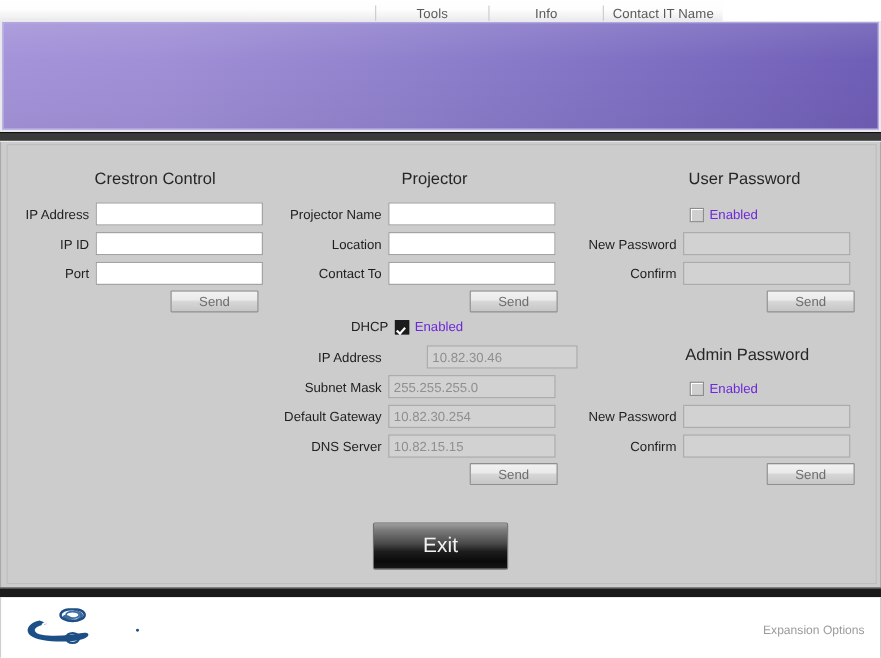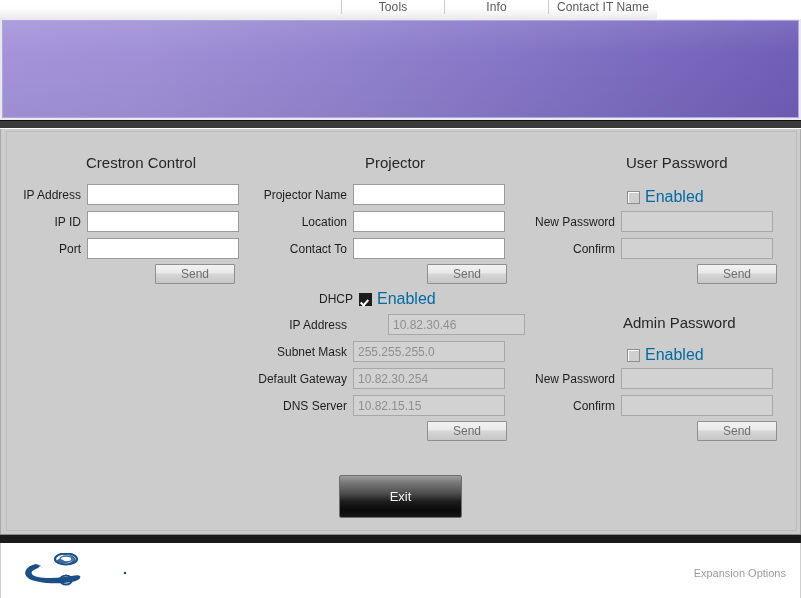--- a/index.html
+++ b/index.html
@@ -23,21 +23,21 @@
 
   
   .topnav {
     position: absolute;
     left: 0; top: 0;
     width: 657px;
     height: 19px;
     background: linear-gradient(to bottom, #ffffff 0%, #fdfdfd 45%, #f3f3f3 78%, #e9e9ec 100%);
     display: flex;
     justify-content: flex-end;
-    align-items: flex-start;
+    align-items: flex-end;
   }
   .navitem {
     display: flex;
     align-items: center;
     justify-content: center;
     font-size: 12px;
     color: #5a5a5a;
     border-left: 1px solid #c9c9cf;
     padding: 0 8px;
     box-sizing: border-box;
@@ -206,41 +206,41 @@
     border: solid #ffffff;
     border-width: 0 2px 2px 0;
     transform: rotate(42deg);
   }
   .cbox.off {
     background: #cfcfcf;
     border: 1px solid #8d8d8d;
     box-shadow: inset 1px 1px 0 #ffffff;
   }
   .cbtext {
-    font-size: 16px;
-    color: #0369a1;
+    font-size: 12px;
+    color: #6d28d9;
     padding-left: 5px;
     white-space: nowrap;
     text-align: center;
   }
 
   
   .exitbtn {
     position: absolute;
     left: 339px; top: 475px;
     width: 123px;
     height: 43px;
     background: linear-gradient(to bottom, #9e9e9e 0%, #7c7c7c 14%, #4a4a4a 44%, #1d1d1d 62%, #0a0a0a 84%, #161616 100%);
     border: 1px solid #6e6e6e;
     border-radius: 2px;
     box-sizing: border-box;
     display: flex;
     align-items: center;
     justify-content: center;
-    font-size: 13px;
+    font-size: 19px;
     color: #f2f2f2;
     cursor: pointer;
     font-family: "Liberation Sans", sans-serif;
   }
 
   
   .footer {
     position: absolute;
     left: 0; top: 543px;
     width: 801px;

